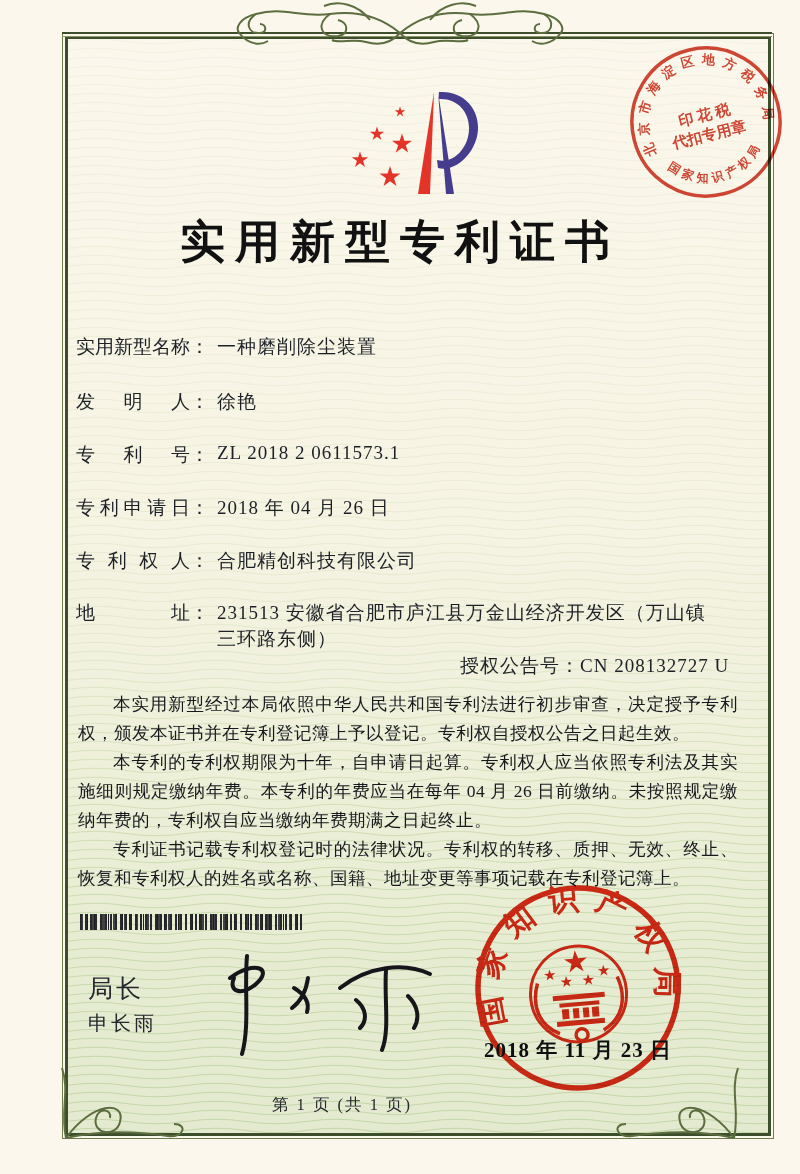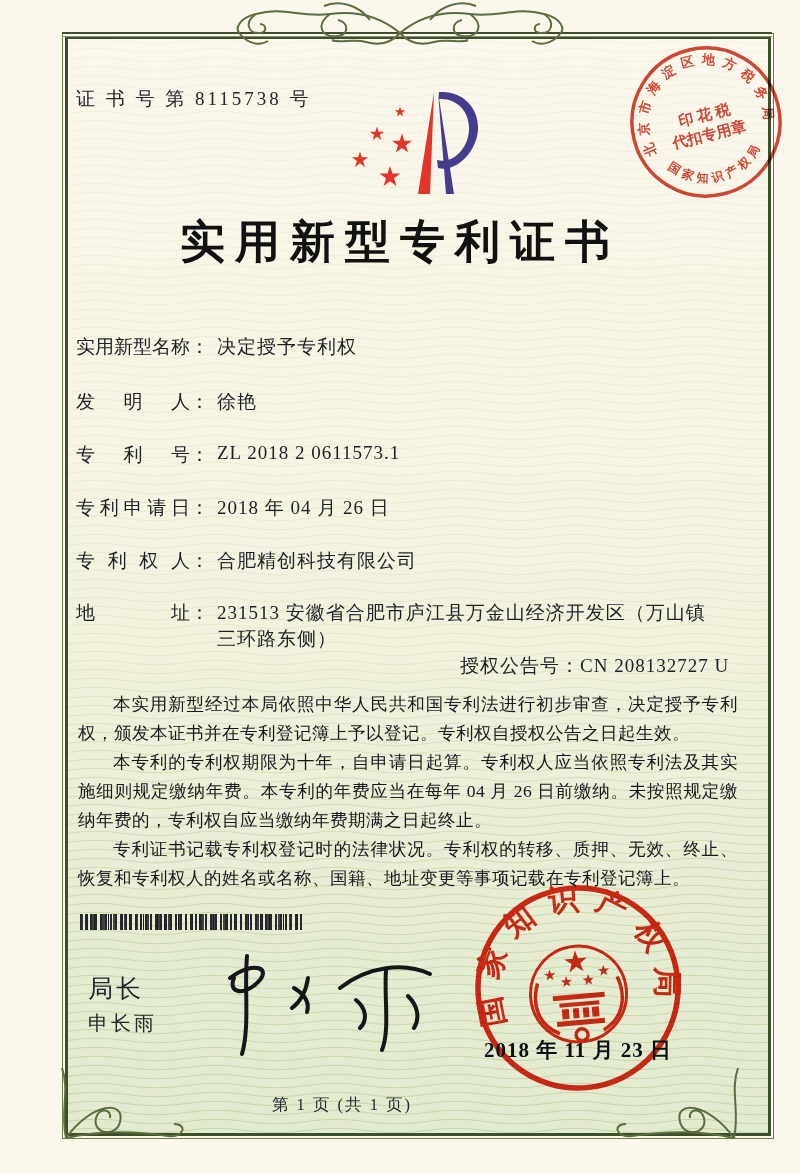--- a/index.html
+++ b/index.html
@@ -89,41 +89,40 @@
     <g stroke="#5c6d3f" fill="none" stroke-width="2">
       <g id="cornerFl">
         <path d="M66 78 C60 52 70 30 62 8"></path>
         <path d="M66 78 C92 42 126 40 120 62 C116 78 92 74 96 58 C99 47 112 49 110 58"></path>
         <path d="M66 78 C100 70 140 72 168 76 C184 78 188 64 174 64"></path>
       </g>
       <use href="#cornerFl" transform="translate(800,0) scale(-1,1)"></use>
     </g>
   </svg>
 
-  <div class="abs cert-no">证 书 号 第 8115738 号</div>
 
   <svg class="abs logo" width="160" height="126" viewBox="0 0 160 126">
     <g fill="#e23428">
       <use href="#star" transform="translate(78,30) scale(0.55)"></use>
       <use href="#star" transform="translate(55,52) scale(0.75)"></use>
       <use href="#star" transform="translate(80,62) scale(1.05)"></use>
       <use href="#star" transform="translate(38,78) scale(0.85)"></use>
       <use href="#star" transform="translate(68,95) scale(1.1)"></use>
       <polygon points="96,112 112,10 108,112"></polygon>
     </g>
     <g fill="#453c8d">
       <polygon points="116,10 124,112 132,112"></polygon>
       <path d="M117 10 C146 8 162 34 154 58 C147 79 128 90 116 86 L115 78 C128 82 142 71 146 55 C151 34 138 16 117 17 Z"></path>
     </g>
   </svg>
 
   <div class="abs title">实用新型专利证书</div>
 
   <div class="abs field" style="top:334px;">
-    <span class="flabel">实用新型名称</span><span class="fcolon">：</span><span class="fvalue">决定授予专利权</span>
+    <span class="flabel">实用新型名称</span><span class="fcolon">：</span><span class="fvalue">一种磨削除尘装置</span>
   </div>
   <div class="abs field" style="top:389px;">
     <span class="flabel">发明人</span><span class="fcolon">：</span><span class="fvalue">徐艳</span>
   </div>
   <div class="abs field" style="top:442px;">
     <span class="flabel">专利号</span><span class="fcolon">：</span><span class="fvalue">ZL 2018 2 0611573.1</span>
   </div>
   <div class="abs field" style="top:495px;">
     <span class="flabel">专利申请日</span><span class="fcolon">：</span><span class="fvalue">2018 年 04 月 26 日</span>
   </div>

